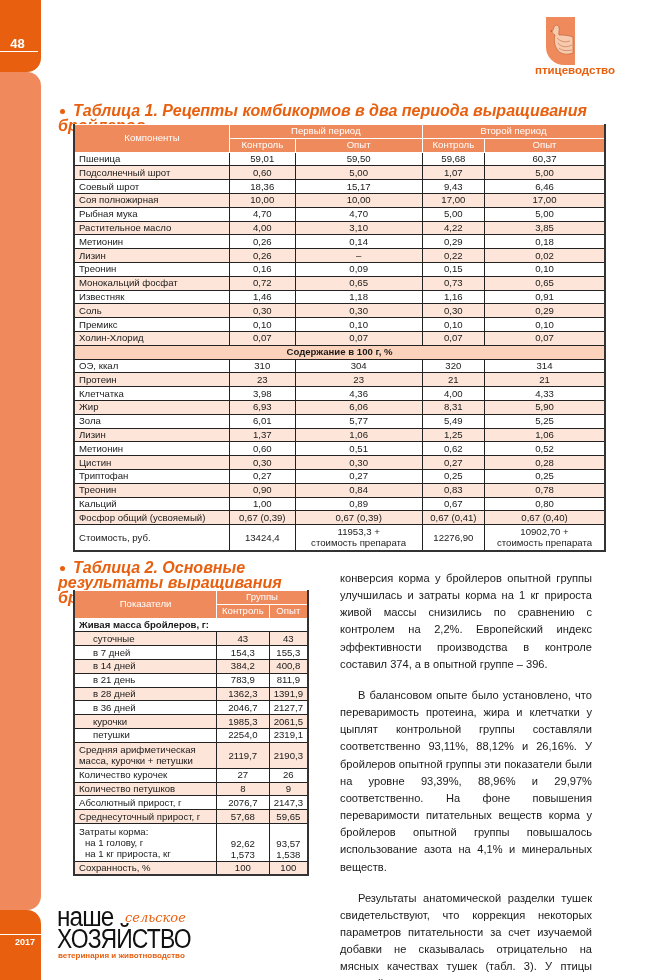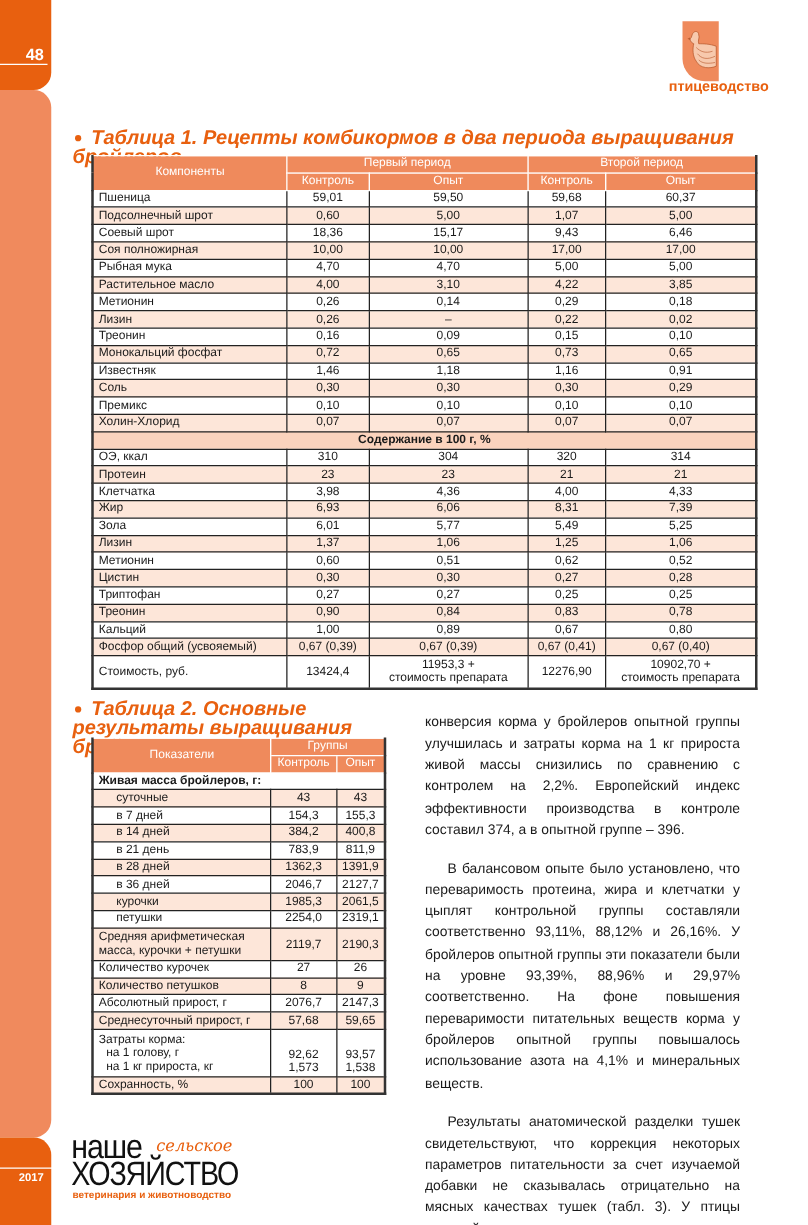--- a/index.html
+++ b/index.html
@@ -3,21 +3,21 @@
 <meta charset="utf-8">
 <style>
   * { box-sizing: border-box; margin: 0; padding: 0; }
   html, body { width: 646px; height: 980px; background: #ffffff; overflow: hidden; }
   body { position: relative; font-family: "Liberation Sans", sans-serif; color: #1a1a1a; }
 
   
   .side-top { position: absolute; left: 0; top: 0; width: 41px; height: 72px; background: #e8600f; border-bottom-right-radius: 14px; }
   .side-mid { position: absolute; left: 0; top: 72px; width: 41px; height: 838px; background: #f08a5d; border-top-right-radius: 14px; border-bottom-right-radius: 14px; }
   .side-bot { position: absolute; left: 0; top: 910px; width: 41px; height: 70px; background: #e8600f; border-top-right-radius: 14px; }
-  .page-num-top { position: absolute; left: 0; top: 36px; width: 38px; text-align: right; color: #fff; font-weight: bold; font-size: 13px; border-bottom: 1px solid #fff; padding-right: 3px; }
+  .page-num-top { position: absolute; left: 0; top: 36px; width: 38px; text-align: center; color: #fff; font-weight: bold; font-size: 13px; border-bottom: 1px solid #fff; padding-right: 3px; }
   .page-num-bot { position: absolute; left: 0; top: 918px; width: 38px; text-align: right; color: #fff; font-weight: bold; font-size: 15px; border-bottom: 1px solid #fff; padding-right: 3px; line-height: 16px; padding-left: 43px; }
   .page-year { position: absolute; left: 0; top: 937px; width: 38px; text-align: right; color: #fff; font-weight: bold; font-size: 9px; padding-right: 3px; }
 
   
   .section-logo { position: absolute; left: 546px; top: 17px; width: 29px; height: 48px; background: #ef8a5c; border-bottom-left-radius: 18px; }
   .section-logo svg { position: absolute; left: 2px; top: 6px; }
   .section-name { position: absolute; left: 500px; top: 64px; width: 115px; text-align: right; color: #e8600f; font-weight: bold; font-size: 11.5px; }
 
   
   .tbl-title { position: absolute; color: #e8600f; font-weight: bold; font-size: 16px; line-height: 15px; font-style: italic; }
@@ -216,21 +216,21 @@
         <td>3,98</td>
         <td>4,36</td>
         <td>4,00</td>
         <td>4,33</td>
       </tr>
       <tr class="alt">
         <td class="lbl">Жир</td>
         <td>6,93</td>
         <td>6,06</td>
         <td>8,31</td>
-        <td>7,39</td>
+        <td>5,90</td>
       </tr>
       <tr>
         <td class="lbl">Зола</td>
         <td>6,01</td>
         <td>5,77</td>
         <td>5,49</td>
         <td>5,25</td>
       </tr>
       <tr class="alt">
         <td class="lbl">Лизин</td>

